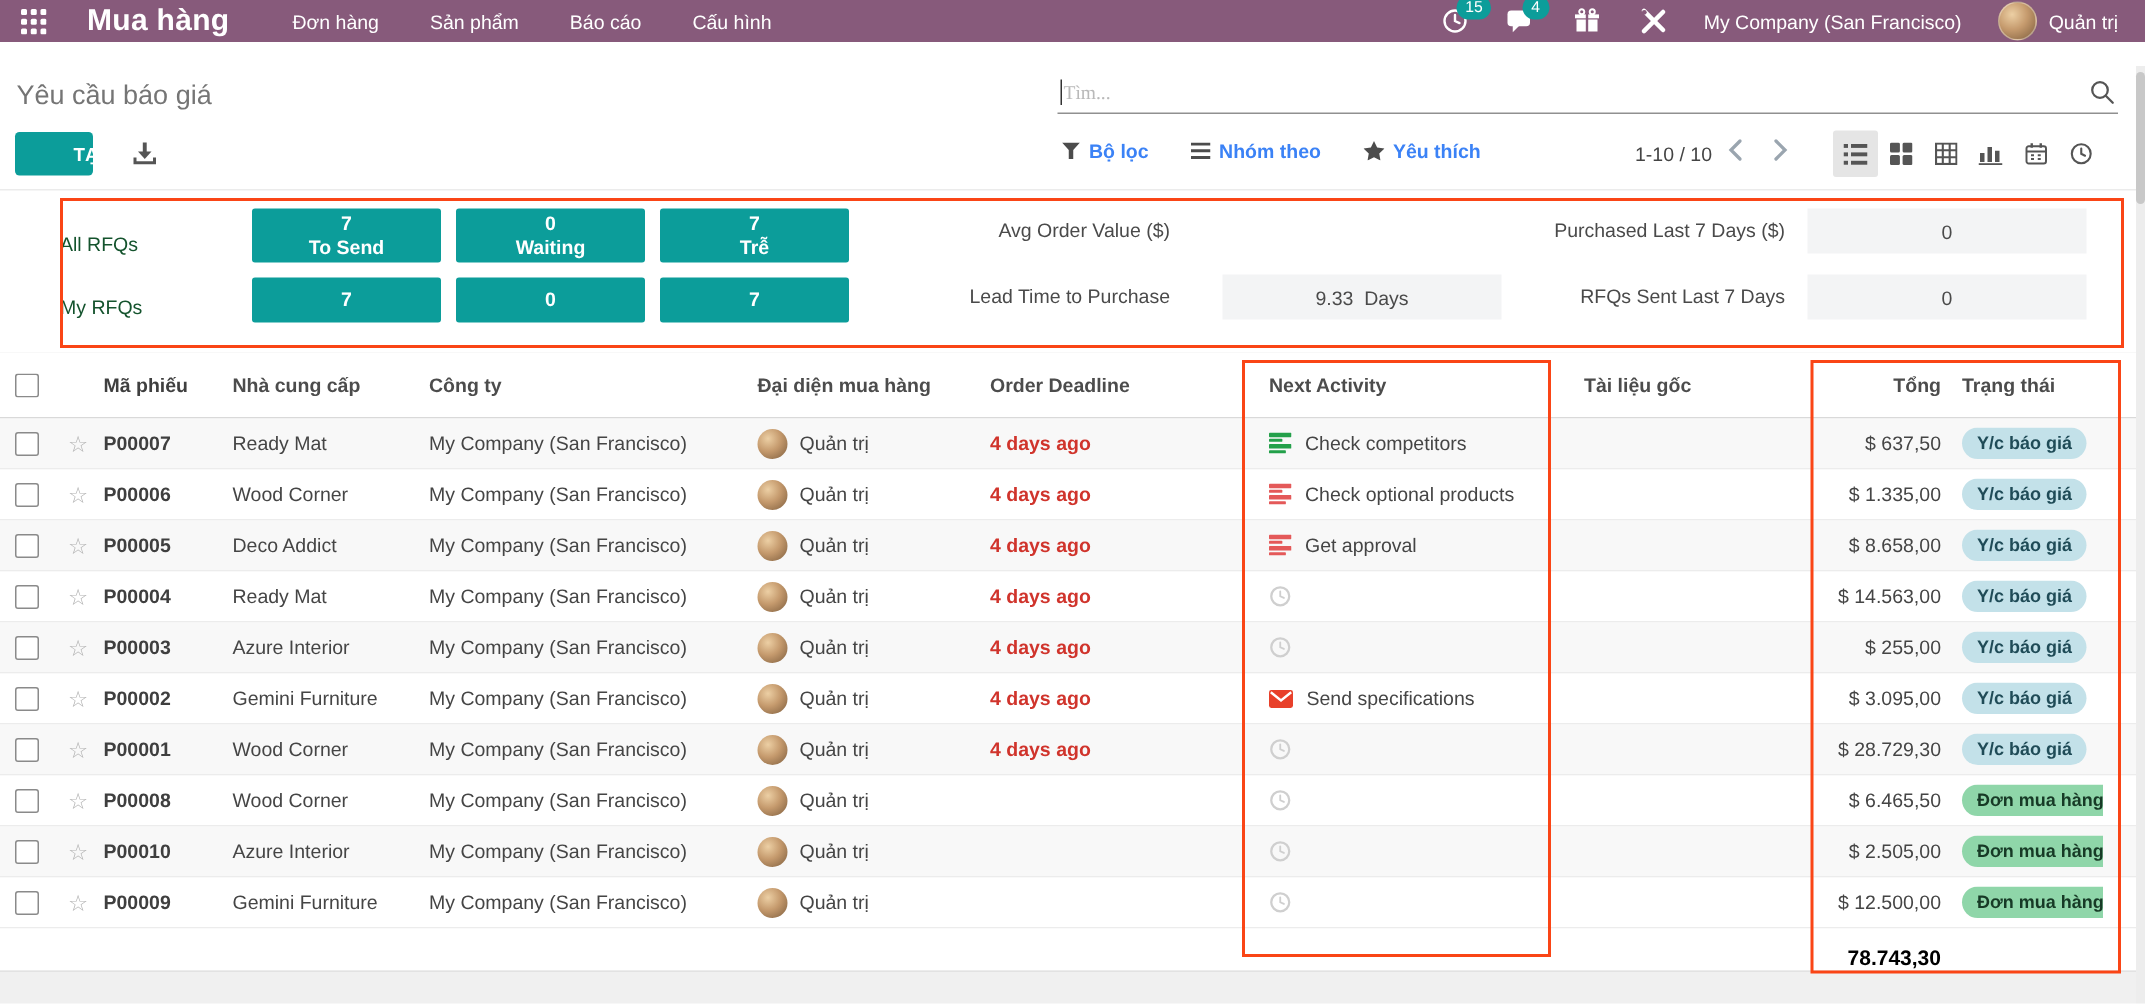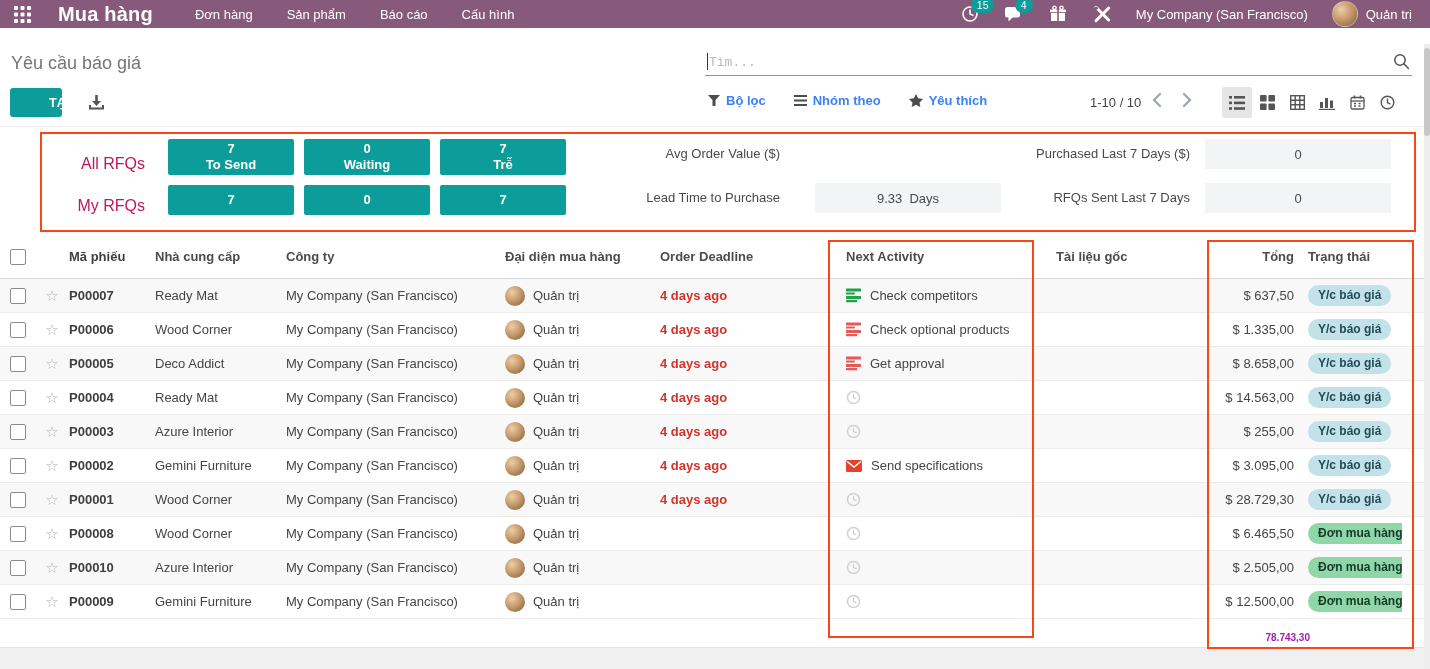--- a/index.html
+++ b/index.html
@@ -23,55 +23,55 @@
   .nav-badge{position:absolute;top:-7px;left:11px;background:var(--accent,#0c9d9a);color:#fff;font-size:10.5px;
     font-weight:normal;border-radius:9px;padding:1.5px 6px;line-height:1.2;}
   .nav-user{display:flex;align-items:center;gap:8px;}
   .avatar{width:24px;height:24px;border-radius:50%;
     background:radial-gradient(circle at 35% 32%, #eccfa4 0%, #c59a6d 45%, #7c5c3c 100%);
     border:1px solid rgba(255,255,255,.35);flex:0 0 auto;}
   
   .breadcrumb{position:absolute;left:11px;top:53px;font-size:18px;color:#757575;}
   .search-wrap{position:absolute;left:705px;top:50px;width:707px;height:25px;border-bottom:1px solid #909090;}
   .search-input{border:0;outline:0;width:660px;height:22px;font-size:13px;color:#ef4444;background:transparent;
-    font-family:Liberation Mono, monospace;padding-left:4px;}
+    font-family:Liberation Serif, serif;padding-left:4px;}
   .search-input::placeholder{color:#b9b9b9;}
   .search-caret{position:absolute;left:2px;top:3px;width:1px;height:17px;background:#333;}
   .search-icon{position:absolute;right:2px;top:3px;}
   .create-btn{position:absolute;left:10px;top:88px;width:52px;height:29px;background:var(--accent,#0c9d9a);
     color:#fff;font-size:12.5px;font-weight:bold;border:0;border-radius:3px;cursor:pointer;
     font-family:"Liberation Sans",sans-serif;padding-left:39px;}
   .download-btn{position:absolute;left:88px;top:94px;cursor:pointer;}
   .filter-bar{position:absolute;left:708px;top:93px;display:flex;gap:28px;align-items:center;
     font-size:13px;font-weight:bold;color:#3b82f6;}
   .filter-item{display:flex;align-items:center;gap:6px;cursor:pointer;}
   .pager{position:absolute;left:1090px;top:95px;font-size:13px;color:#444;}
   .pager-prev{position:absolute;left:1152px;top:92px;cursor:pointer;}
   .pager-next{position:absolute;left:1182px;top:92px;cursor:pointer;}
   .view-switcher{position:absolute;left:1222px;top:87px;display:flex;}
   .view-btn{width:30px;height:31px;display:flex;align-items:center;justify-content:center;cursor:pointer;color:#555;}
   .view-btn.active{background:#e5e5e5;border-radius:2px;}
   
   .dashboard{position:absolute;left:0;top:126px;width:1424px;height:108px;background:#fff;
     border-top:1px solid #ebebeb;border-bottom:1px solid #e3e3e3;}
-  .dash-rowlabel{position:absolute;width:105px;text-align:right;font-size:16px;color:#be185d;}
+  .dash-rowlabel{position:absolute;width:105px;text-align:left;font-size:13px;color:#14532d;}
   .dash-btn{position:absolute;width:126px;background:var(--accent,#0c9d9a);color:#fff;border:0;border-radius:2px;
     font-size:13px;font-weight:600;cursor:pointer;display:flex;flex-direction:column;align-items:center;
     justify-content:center;line-height:1.25;font-family:"Liberation Sans",sans-serif;}
   .dash-btn .v{font-weight:700;}
   .metric-label{position:absolute;width:220px;text-align:right;font-size:13px;color:#4a4a4a;}
   .metric-value{position:absolute;width:186px;height:30px;background:#f3f4f5;color:#4a4a4a;font-size:13px;
     display:flex;align-items:center;justify-content:center;white-space:pre;}
   
   .listview{position:absolute;left:0;top:235px;width:1424px;}
   .thead,.trow,.tfoot{display:grid;grid-template-columns:var(--cols);align-items:center;}
   .thead{height:43px;border-bottom:1px solid #d9d9d9;font-size:13px;font-weight:bold;color:#4c4c4c;background:#fff;}
   .trow{height:33px;border-bottom:1px solid #ececec;font-size:13px;color:#454545;background:#fff;cursor:pointer;}
   .tbody .trow:nth-child(odd){background:#f8f8f8;}
-  .tfoot{height:37px;font-size:10px;color:#a21caf;background:#fff;margin-left:16px;}
+  .tfoot{height:37px;font-size:14px;color:#000000;background:#fff;}
   .c{overflow:hidden;white-space:nowrap;}
   .c-check{display:flex;justify-content:flex-start;padding-left:10px;}
   .checkbox{width:14px;height:14px;border:1px solid #8a8a8a;border-radius:2px;background:#fff;display:inline-block;}
   .c-star{display:flex;justify-content:center;color:#b3b3b3;font-size:15px;}
   .c-ref{font-weight:700;color:#3f3f3f;padding-left:3px;}
   .c-vendor,.c-company{padding-left:3px;}
   .c-rep{display:flex;align-items:center;gap:8px;padding-left:5px;}
   .c-rep .avatar{width:20px;height:20px;border:0;}
   .c-deadline{padding-left:5px;color:var(--danger,#d0342c);font-weight:bold;}
   .c-activity{display:flex;align-items:center;gap:9px;padding-left:8px;}

